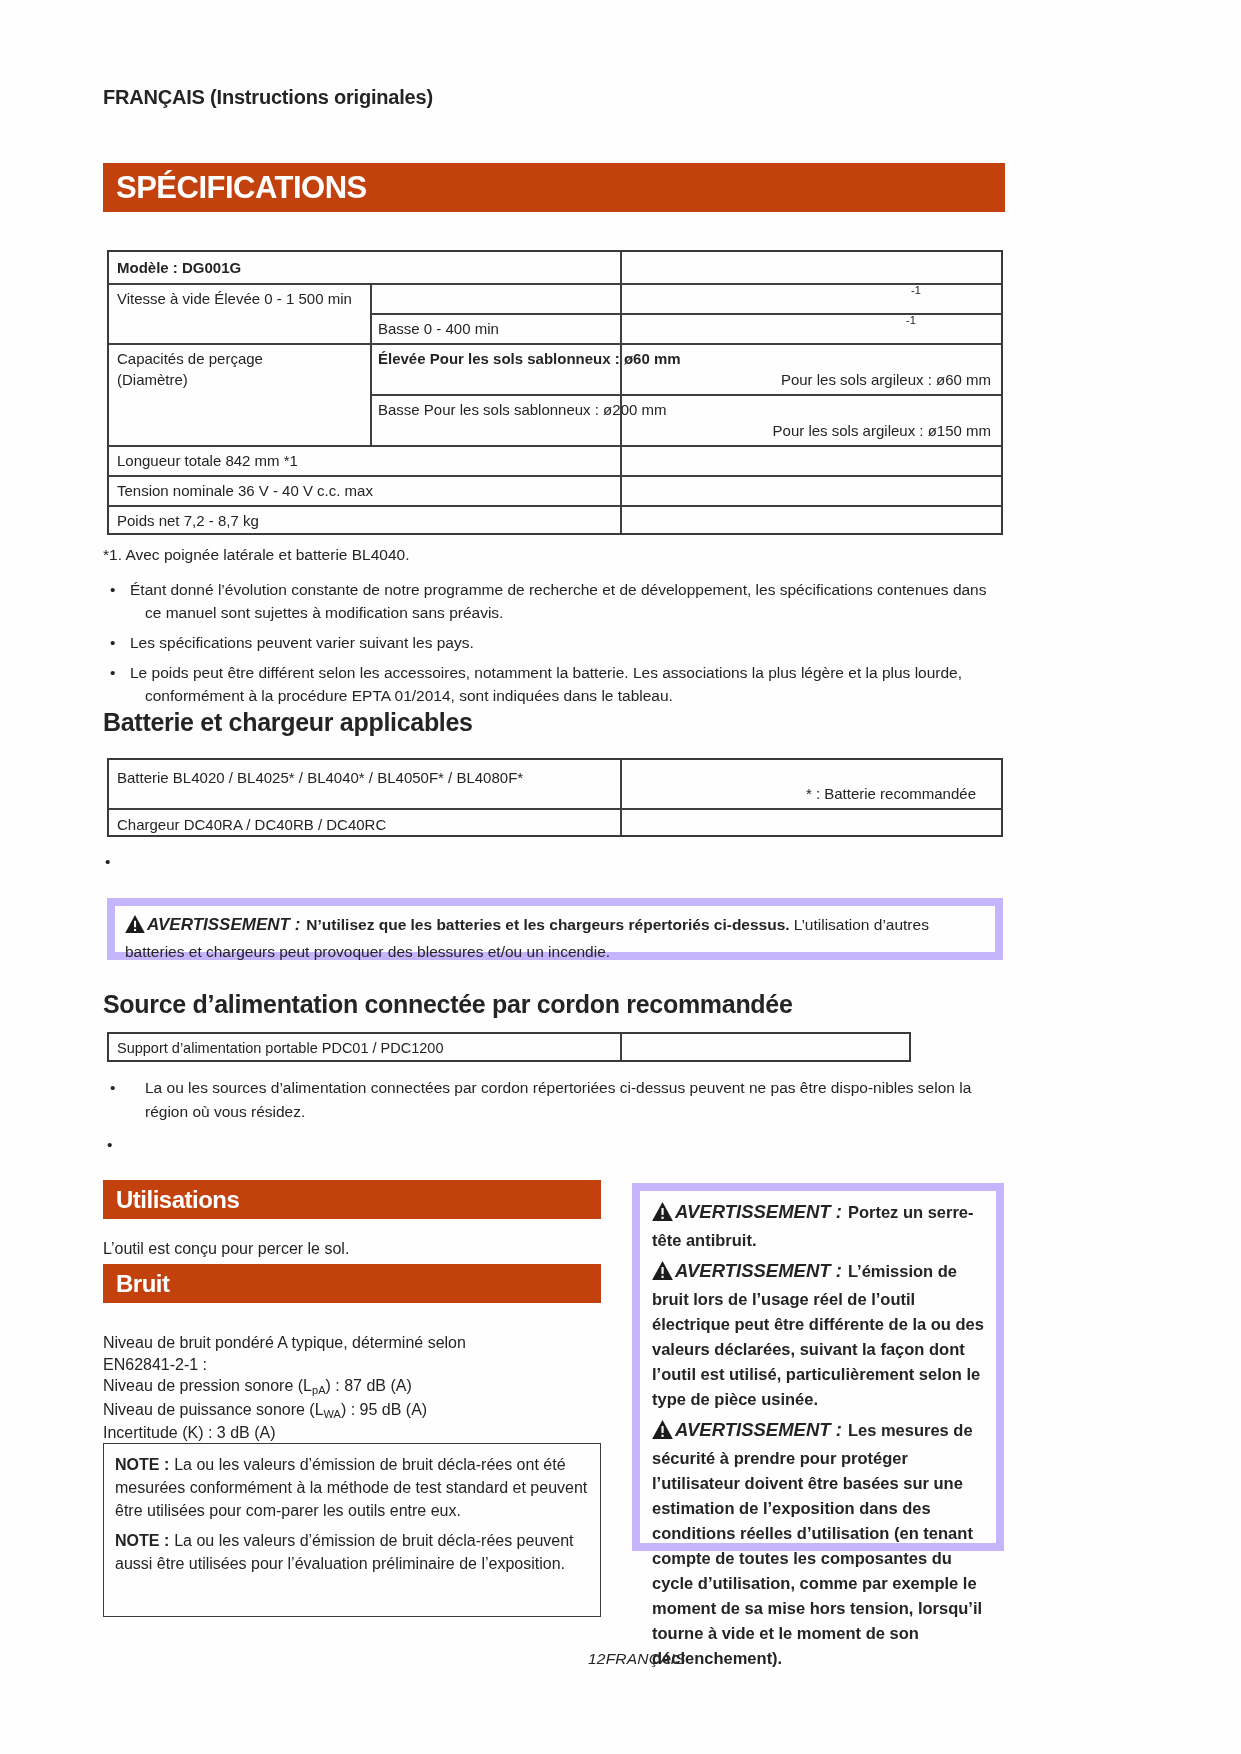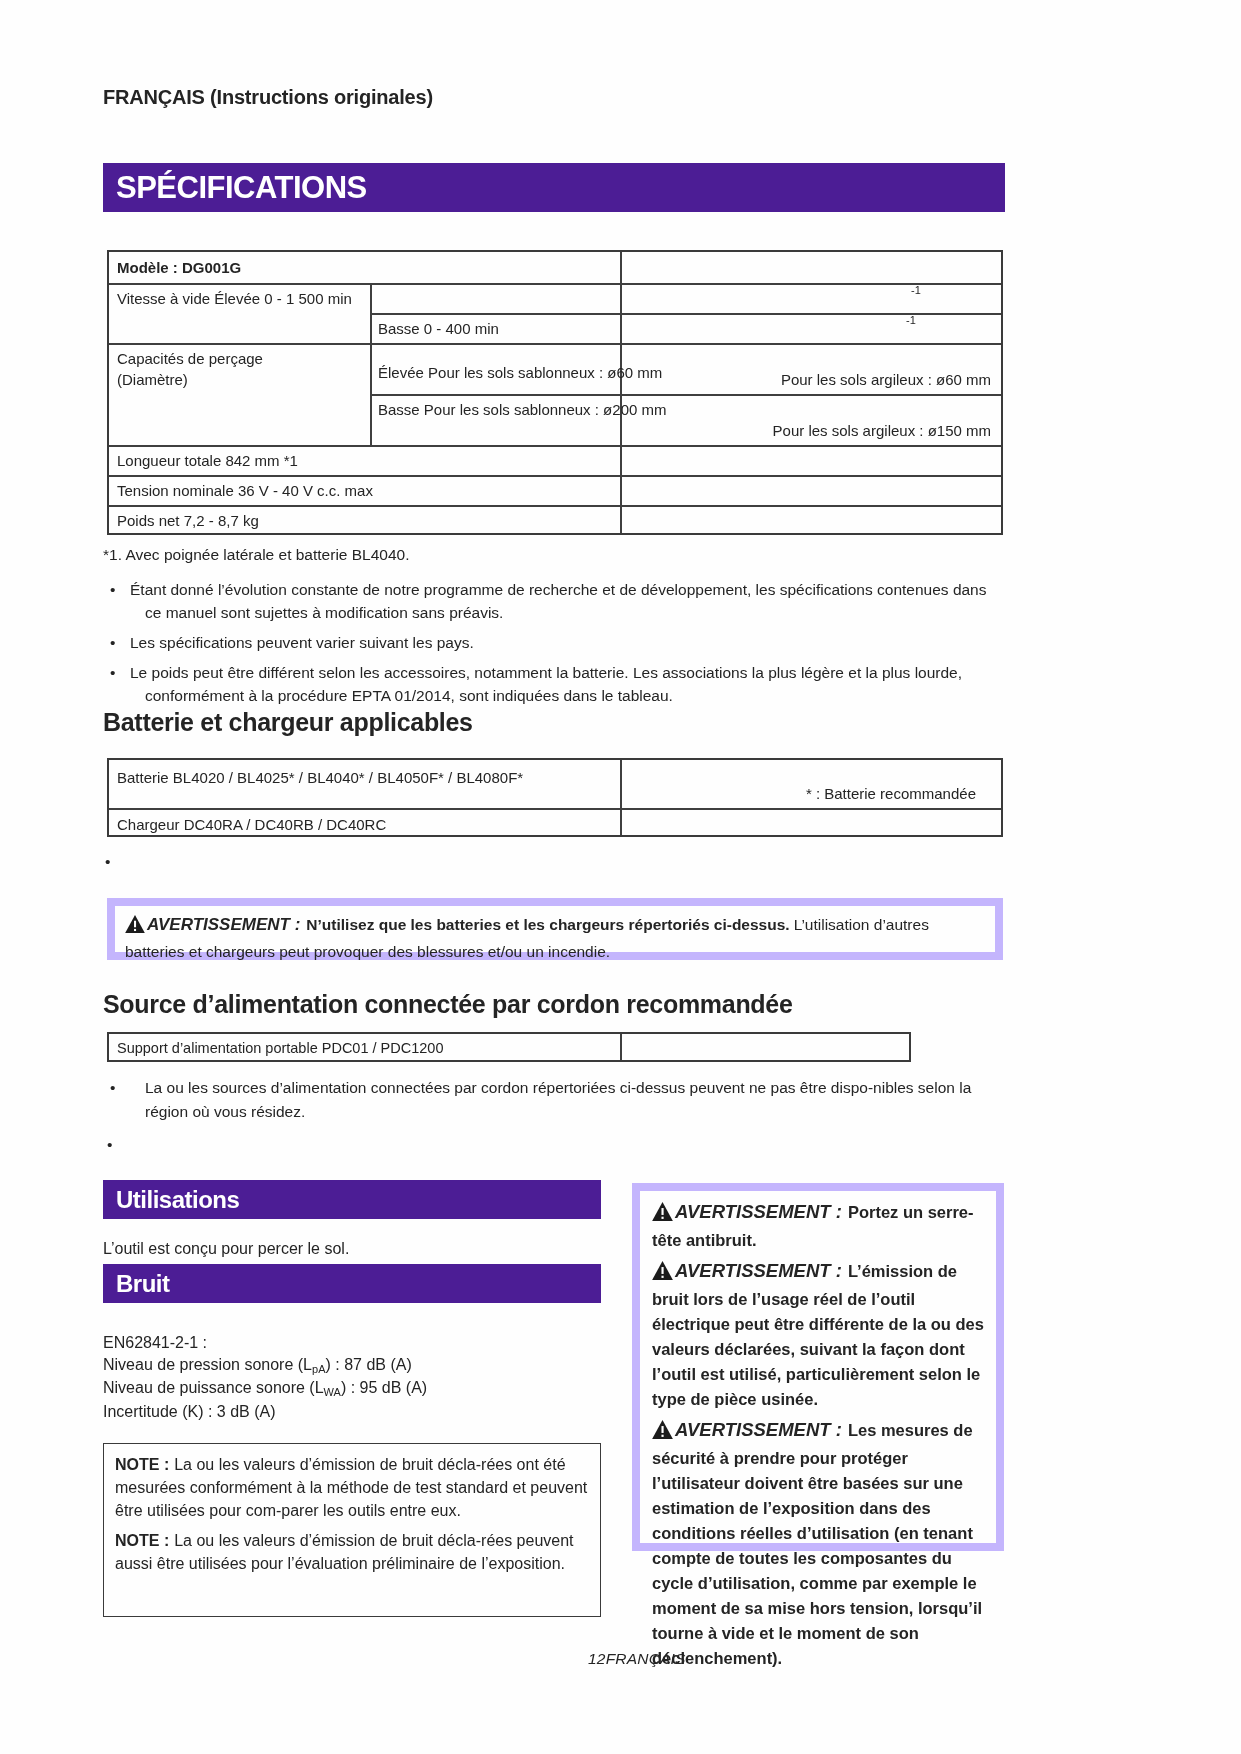--- a/index.html
+++ b/index.html
@@ -4,21 +4,21 @@
 <style>
   html,body{margin:0;padding:0;background:#ffffff;}
   .page{
     position:relative;width:1241px;height:1754px;background:#fefefe;
     font-family:"Liberation Sans",sans-serif;color:#242424;overflow:hidden;
   }
   .abs{position:absolute;}
   
   .lang-header{left:103px;top:86px;font-size:20px;font-weight:bold;letter-spacing:-0.2px;}
   .banner{
-    background:#4c1d95;color:#ffffff;font-weight:bold;display:flex;align-items:center;
+    background:#c2410c;color:#ffffff;font-weight:bold;display:flex;align-items:center;
     padding-left:13px;box-sizing:border-box;letter-spacing:-0.5px;
   }
   .banner-main{left:103px;top:163px;width:902px;height:49px;font-size:31px;}
   .banner-sub{width:498px;height:39px;font-size:24px;}
   .h2{font-size:25px;font-weight:bold;letter-spacing:-0.3px;}
   
   .tbl{box-sizing:border-box;border:2px solid #3a3a3a;background:#fefefe;}
   .vl,.hl{position:absolute;background:#3f3f3f;}
   .vl{width:1.5px;}
   .hl{height:1.5px;}
@@ -80,21 +80,21 @@
     <div class="hl" style="top:223px;left:0;width:892px;"></div>
     <div class="hl" style="top:253px;left:0;width:892px;"></div>
 
     <div class="cell b" style="left:8px;top:6px;">Modèle : DG001G</div>
     <div class="cell" style="left:8px;top:37px;">Vitesse à vide Élevée 0 - 1 500 min</div>
     <div class="sup" style="left:802px;top:33px;">-1</div>
     <div class="cell" style="left:269px;top:67px;">Basse 0 - 400 min</div>
     <div class="sup" style="left:797px;top:63px;">-1</div>
     <div class="cell" style="left:8px;top:97px;">Capacités de perçage</div>
     <div class="cell" style="left:8px;top:118px;">(Diamètre)</div>
-    <div class="cell" style="left:269px;top:111px;">Élevée Pour les sols sablonneux : ø60 mm</div>
+    <div class="cell" style="left:269px;top:97px;font-weight:bold;">Élevée Pour les sols sablonneux : ø60 mm</div>
     <div class="cell-r" style="right:10px;top:119px;">Pour les sols argileux : ø60 mm</div>
     <div class="cell" style="left:269px;top:148px;">Basse Pour les sols sablonneux : ø200 mm</div>
     <div class="cell-r" style="right:10px;top:170px;">Pour les sols argileux : ø150 mm</div>
     <div class="cell" style="left:8px;top:199px;">Longueur totale 842 mm *1</div>
     <div class="cell" style="left:8px;top:229px;">Tension nominale 36 V - 40 V c.c. max</div>
     <div class="cell" style="left:8px;top:259px;">Poids net 7,2 - 8,7 kg</div>
   </div>
 
   <div class="abs fn-block">
     <div class="fn-star">*1. Avec poignée latérale et batterie BL4040.</div>
@@ -156,20 +156,21 @@
   <div class="abs banner banner-sub" style="left:103px;top:1180px;">
     <span>Utilisations</span>
   </div>
   <div class="abs usage-text">L’outil est conçu pour percer le sol.</div>
 
   <div class="abs banner banner-sub" style="left:103px;top:1264px;">
     <span>Bruit</span>
   </div>
 
   <div class="abs noise">
+    <div>Niveau de bruit pondéré A typique, déterminé selon</div>
     <div>EN62841-2-1 :</div>
     <div><span>Niveau de pression sonore (L</span><span class="subsc">pA</span><span>) : 87 dB (A)</span></div>
     <div><span>Niveau de puissance sonore (L</span><span class="subsc">WA</span><span>) : 95 dB (A)</span></div>
     <div>Incertitude (K) : 3 dB (A)</div>
   </div>
 
   <div class="abs wbox nbox">
     <p><span class="note-label">NOTE :</span><span>La ou les valeurs d’émission de bruit décla-rées ont été mesurées conformément à la méthode de test standard et peuvent être utilisées pour com-parer les outils entre eux.</span></p>
     <p><span class="note-label">NOTE :</span><span>La ou les valeurs d’émission de bruit décla-rées peuvent aussi être utilisées pour l’évaluation préliminaire de l’exposition.</span></p>
   </div>

